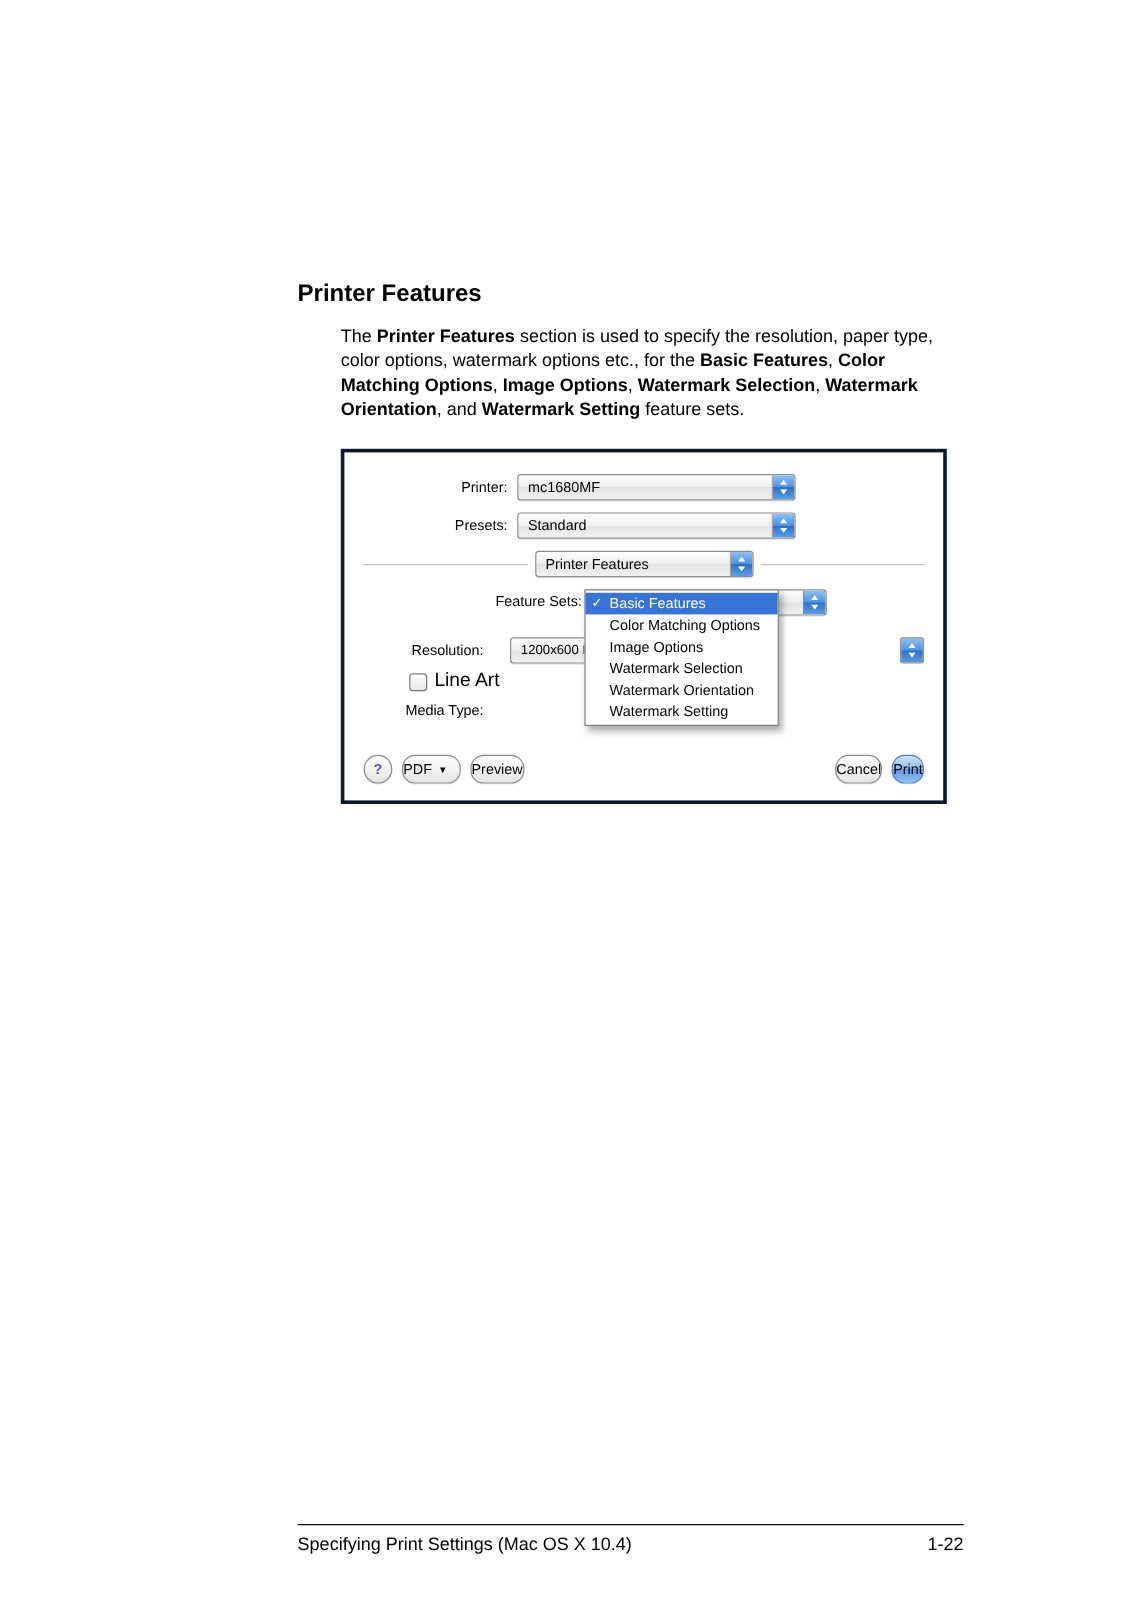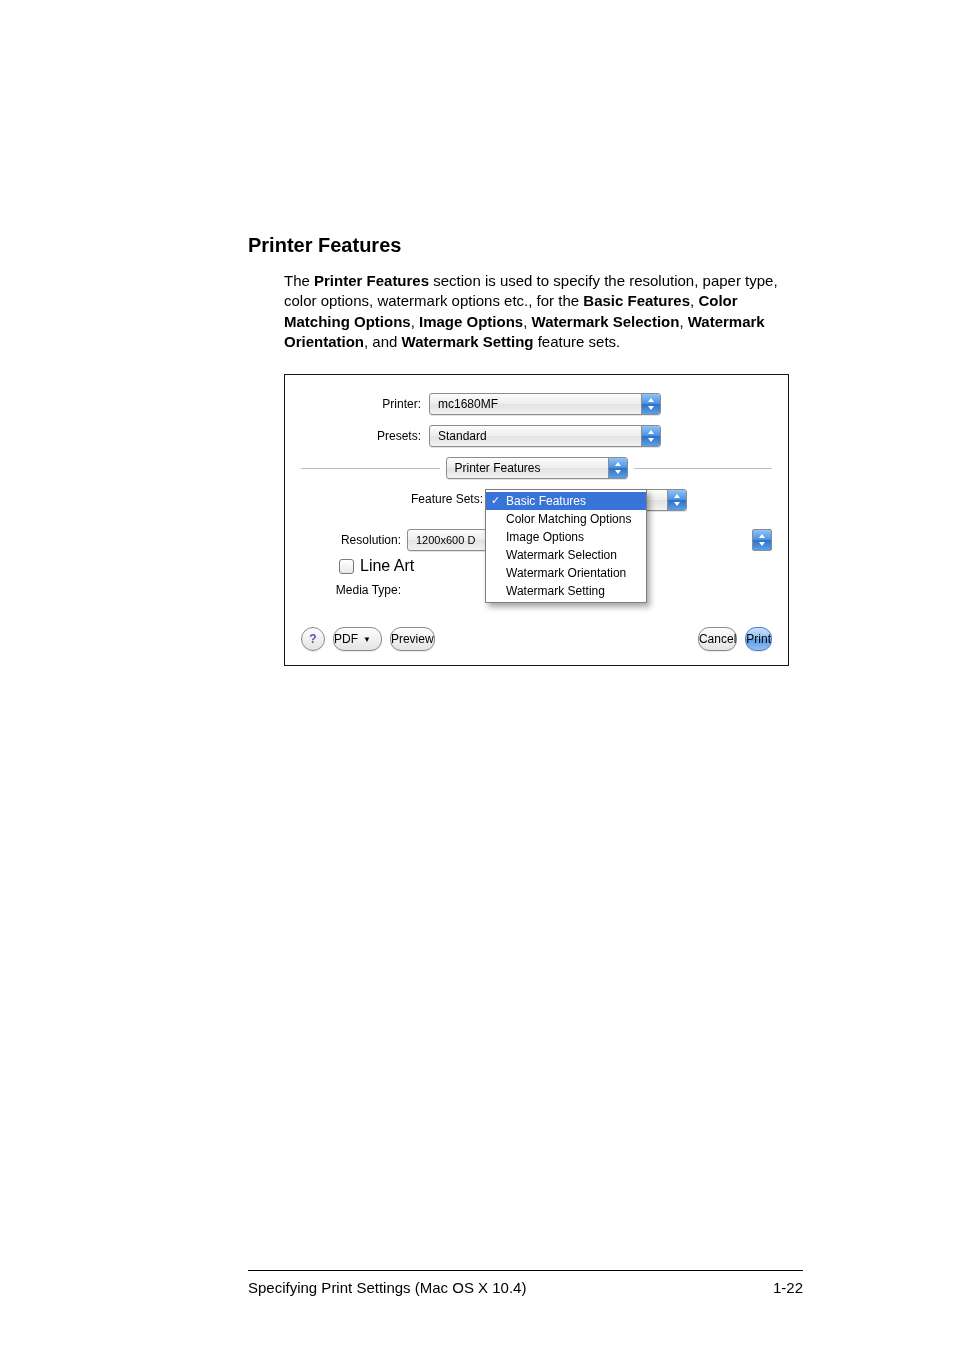--- a/index.html
+++ b/index.html
@@ -3,21 +3,21 @@
 <meta charset="utf-8">
 <style>
 html,body{margin:0;padding:0;background:#fff;font-family:Arial,Helvetica,sans-serif;color:#000}
 .page{width:954px;height:1350px;margin:0 auto;position:relative;box-sizing:border-box}
 .content{position:absolute;left:248px;top:234px;width:555px}
 h2{font-size:20px;font-weight:bold;margin:0 0 14px 0}
 .indent{margin-left:36px}
 p.desc{font-size:15px;line-height:1.35;margin:0 0 22px 0}
 b{font-weight:bold}
 
-.dialog{margin-left:36px;border:1px solid #0f172a;width:505px;box-sizing:border-box;padding:18px 16px 14px 16px;font-family:"Lucida Grande","Helvetica Neue",Arial,sans-serif;font-size:12px;color:#000;background:#fff}
+.dialog{margin-left:36px;border:3px solid #0f172a;width:505px;box-sizing:border-box;padding:18px 16px 14px 16px;font-family:"Lucida Grande","Helvetica Neue",Arial,sans-serif;font-size:12px;color:#000;background:#fff}
 
 .row{display:flex;align-items:center;margin-bottom:10px}
 .row .lbl{text-align:right;padding-right:8px;font-size:12px}
 .sel{display:inline-flex;align-items:center;height:20px;border:1px solid #8c8c8c;border-radius:3px;background:linear-gradient(#fdfdfd,#ededed 50%,#e2e2e2 51%,#f2f2f2);box-shadow:0 1px 0 rgba(0,0,0,0.1)}
 .sel .txt{padding:0 8px;font-size:12px;white-space:nowrap;overflow:hidden}
 .cap{width:18px;height:100%;background:linear-gradient(#8fc3f7,#4a90e2 50%,#2e6fc6 51%,#5aa0e8);border-left:1px solid #8c8c8c;display:flex;flex-direction:column;align-items:center;justify-content:center;border-top-right-radius:2px;border-bottom-right-radius:2px}
 .cap svg{display:block}
 
 .sep-row{display:flex;align-items:center;margin:4px 0 10px 0}
 .sep-row .line{flex:1;height:1px;background:#bfbfbf}
@@ -28,21 +28,21 @@
 .fs-lbl{width:182px;text-align:right;padding-right:2px;font-size:12px;padding-top:3px}
 
 .dropdown{position:relative;display:inline-block}
 .menu{position:absolute;left:0;top:0;width:160px;background:#fff;border:1px solid #7e7e7e;box-shadow:3px 4px 6px rgba(0,0,0,0.35);padding:2px 0;font-size:12px;z-index:5}
 .menu .mi{padding:2px 10px 2px 20px;white-space:nowrap;position:relative}
 .menu .mi.sel-row{background:#3874d7;color:#fff}
 .menu .mi .chk{position:absolute;left:5px;top:2px;color:#fff;font-size:11px}
 
 .fields{position:relative;margin-top:18px}
 .frow{display:flex;align-items:center;margin-bottom:6px}
-.frow .flbl{width:100px;text-align:right;padding-right:6px;font-size:12px}
+.frow .flbl{width:100px;text-align:right;padding-right:22px;font-size:12px}
 .check{display:flex;align-items:center;margin-left:38px;margin-bottom:8px;font-size:16px}
 .check .box{width:13px;height:13px;border:1px solid #7a7a7a;border-radius:3px;background:linear-gradient(#fff,#e8e8e8);margin-right:6px}
 
 .btnbar{display:flex;align-items:center;margin-top:30px}
 .rbtn{display:inline-flex;align-items:center;justify-content:center;height:22px;border:1px solid #8a8a8a;border-radius:11px;background:linear-gradient(#fdfdfd,#e4e4e4);font-size:12px;padding:0 0;margin-right:8px;box-shadow:0 1px 0 rgba(0,0,0,0.08)}
 .rbtn.help{width:22px;padding:0;border-radius:50%;font-weight:bold;color:#5753b5}
 .rbtn.pdf{padding-right:10px}
 .rbtn .tri{margin-left:5px;font-size:8px}
 .rbtn.blue{background:linear-gradient(#c9e1fb,#8fbef3 50%,#5a9de8 51%,#8fc0f2);border-color:#4f7fc2;color:#000}
 .spacer{flex:1}

